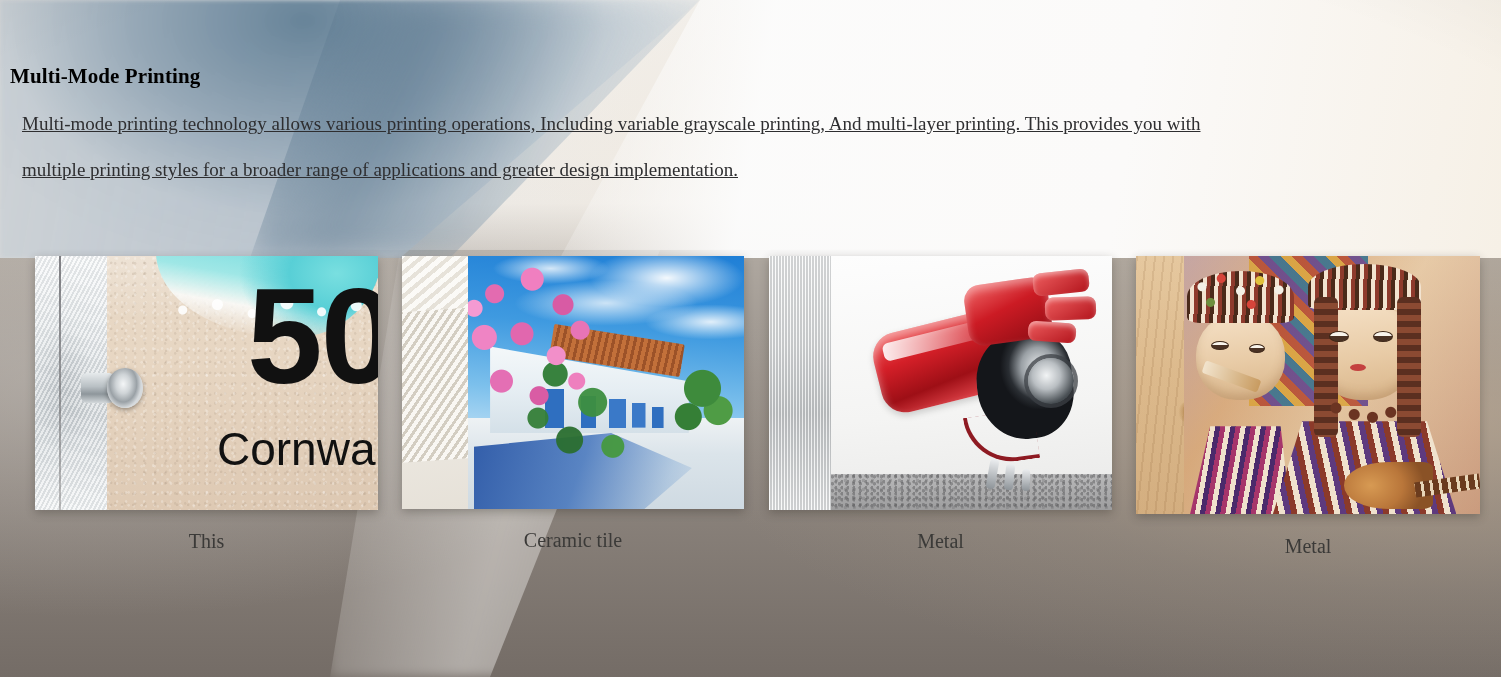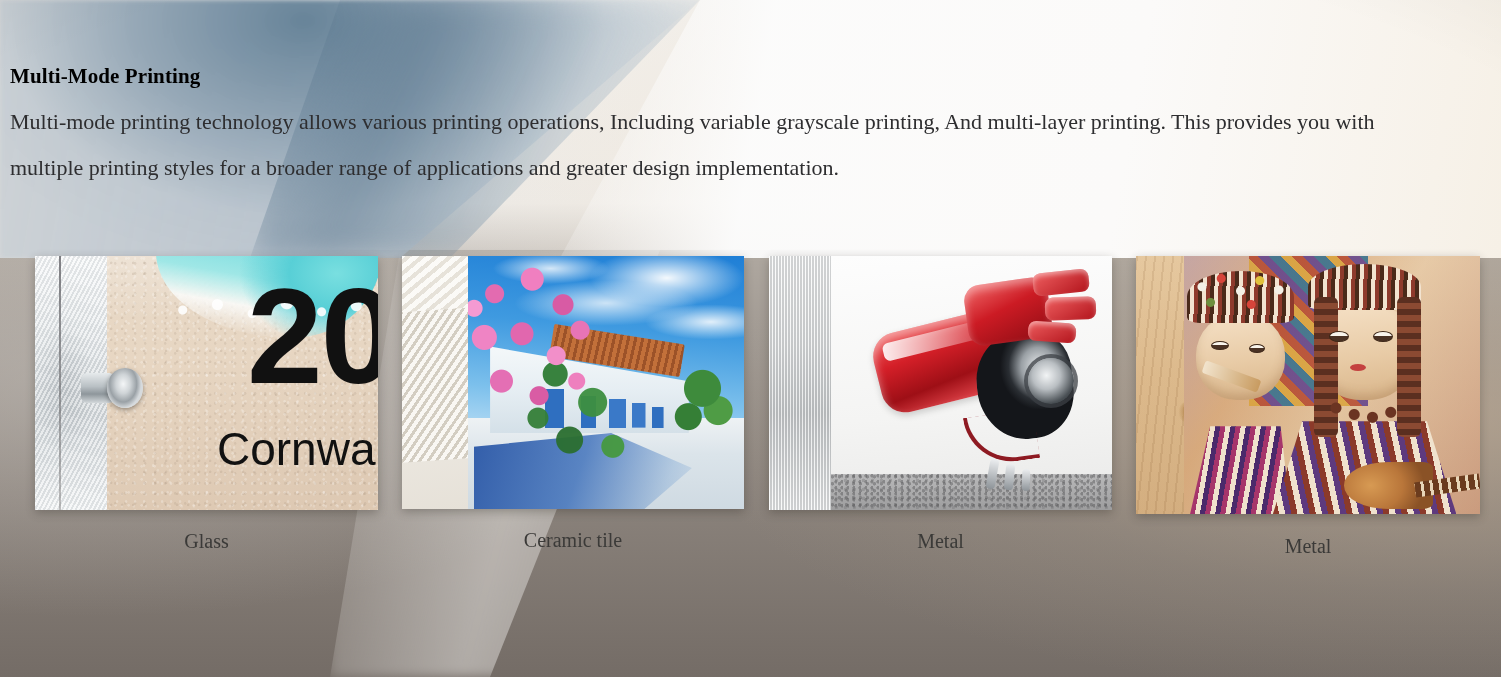--- a/index.html
+++ b/index.html
@@ -68,21 +68,21 @@
     background:radial-gradient(120% 120% at 50% 55%, rgba(0,0,0,0) 55%, rgba(0,0,0,.16) 100%);
     pointer-events:none;
   }
 
   
   .copy{position:absolute;left:10px;top:64px;width:1420px;}
   .headline{
     font-size:21px;font-weight:bold;color:#000000;letter-spacing:.1px;margin:0 0 10px 0;
   }
   .body-copy{
-    font-size:22px;color:#2e2e30;line-height:46px;margin:0;white-space:pre-line;
+    font-size:19px;color:#2e2e30;line-height:46px;margin:12px;white-space:pre-line;text-decoration:underline;
   }
 
   
   .cards{position:absolute;left:0;top:256px;width:1501px;height:300px;}
   .card{position:absolute;top:0;}
   .card-media{
     position:relative;overflow:hidden;
     box-shadow:0 3px 9px rgba(40,35,30,.30);
   }
   .caption{
@@ -464,31 +464,31 @@
   </div>
 
   <div class="cards">
 
     <div class="card c1">
       <div class="card-media">
         <div class="plaque">
           <div class="sand-tex"></div>
           <div class="surf"></div>
           <div class="foam"></div>
-          <div class="house-num">20</div>
+          <div class="house-num">50</div>
           <div class="street">Cornwall Ro</div>
         </div>
         <div class="glass-frost"></div>
         <div class="plaque-edge"></div>
         <div class="standoff">
           <div class="shaft"></div>
           <div class="cap"></div>
         </div>
       </div>
-      <div class="caption">Glass</div>
+      <div class="caption">This</div>
     </div>
 
     <div class="card c3">
       <div class="card-media">
         <div class="panel">
           <div class="floor"></div>
           <div class="robot-arm"></div>
           <div class="arm-hilite"></div>
           <div class="mech-core"></div>
           <div class="core-ring"></div>

